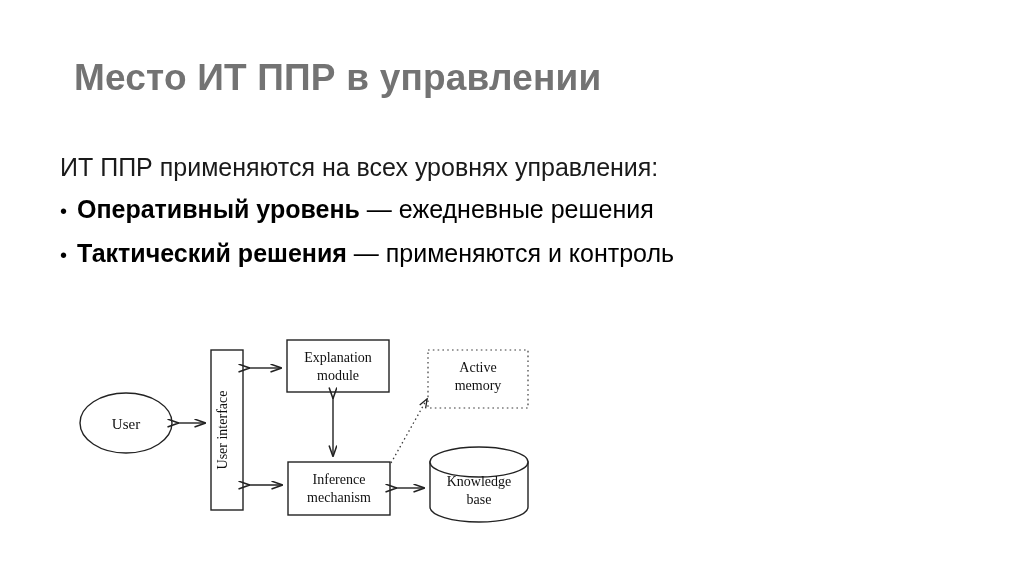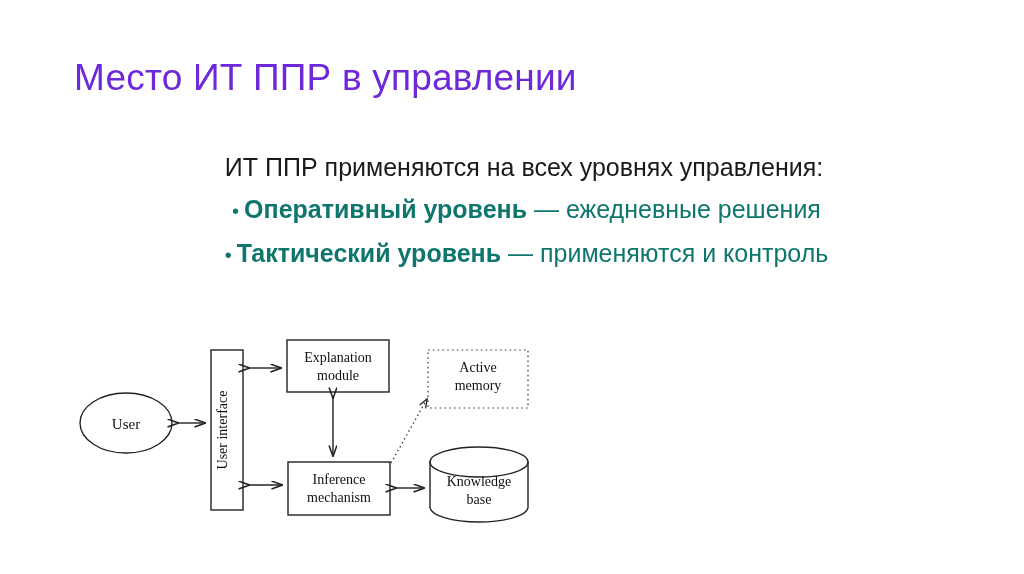--- a/index.html
+++ b/index.html
@@ -17,46 +17,45 @@
   }
 
   
   #slide-title {
     position: absolute;
     left: 74px;
     top: 55px;
     width: 880px;
     font-size: 37px;
     line-height: 46px;
-    font-weight: 400;
+    font-weight: 700;
     letter-spacing: 0.2px;
-    color: #6d28d9;
+    color: #737373;
     white-space: nowrap;
   }
 
   
   #body-text {
     position: absolute;
-    left: 74px;
+    left: 60px;
     top: 152px;
     width: 900px;
-    text-align: center;
   }
   .lead-line {
     font-size: 25px;
     line-height: 31px;
     color: #1a1a1a;
     margin-bottom: 11px;
     white-space: nowrap;
   }
   .bullet-row {
     display: block;
     font-size: 25px;
     line-height: 31px;
-    color: #0f766e;
+    color: #000000;
     margin-bottom: 11px;
     white-space: nowrap;
   }
   .bullet-dot {
     display: inline-block;
     width: 17px;
     font-size: 20px;
     vertical-align: baseline;
   }
   .bullet-strong {
@@ -89,21 +88,21 @@
 
 <div id="body-text">
 
   <div class="lead-line">ИТ ППР применяются на всех уровнях управления:</div>
 
   <div class="bullet-row">
     <span class="bullet-dot">•</span><span class="bullet-strong">Оперативный уровень</span><span class="bullet-rest"> — ежедневные решения</span>
   </div>
 
   <div class="bullet-row">
-    <span class="bullet-dot">•</span><span class="bullet-strong">Тактический уровень</span><span class="bullet-rest"> — применяются и контроль</span>
+    <span class="bullet-dot">•</span><span class="bullet-strong">Тактический решения</span><span class="bullet-rest"> — применяются и контроль</span>
   </div>
 
 
 </div>
 
 <div id="diagram">
   <svg width="600" height="230" viewBox="0 0 600 230" xmlns="http://www.w3.org/2000/svg">
     <defs>
       <marker id="ah" markerWidth="9" markerHeight="9" refX="8" refY="3.2" orient="auto" markerUnits="strokeWidth">
         <path d="M0.5,0.4 L8.4,3.2 L0.5,6.0" fill="none" stroke="#222222" stroke-width="1.1"></path>

